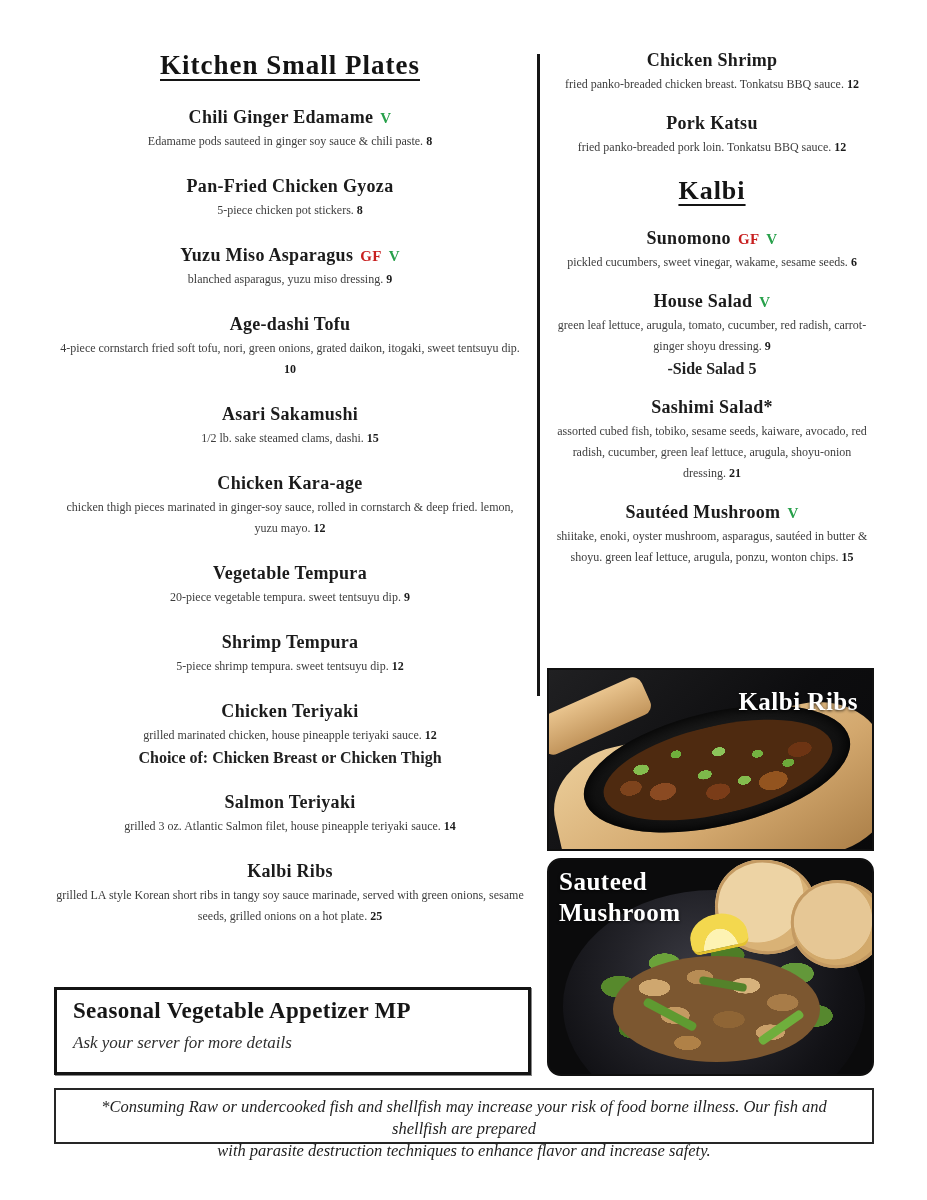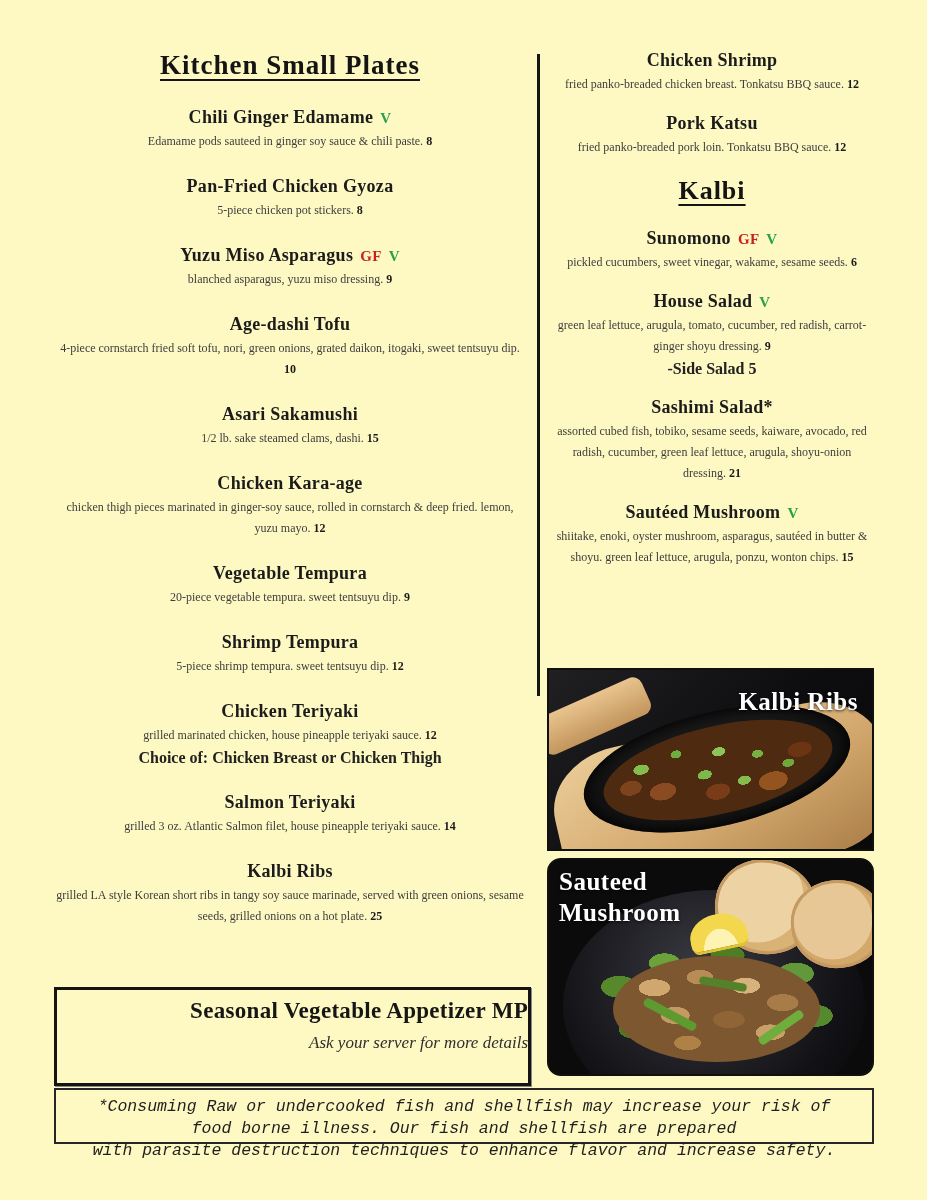--- a/index.html
+++ b/index.html
@@ -1,16 +1,16 @@
 <!DOCTYPE html>
 <html style="--tag-v: #27a04a; --tag-gf: #c81f1f;"><head>
 <meta charset="utf-8">
 <style>
   html,body{margin:0;padding:0;background:#e8e8e8;}
-  .page{position:relative;width:927px;height:1200px;background:#fef9c3;margin:0 auto;
+  .page{position:relative;width:927px;height:1200px;background:#ffffff;margin:0 auto;
         font-family:"Liberation Serif", serif;color:#1a1a1a;overflow:hidden;}
 
   
   .left-col{position:absolute;left:54px;top:50px;width:472px;text-align:center;}
   .right-col{position:absolute;left:551px;top:50px;width:322px;text-align:center;}
   .divider{position:absolute;left:537px;top:54px;width:3px;height:642px;background:#161616;}
 
   .menu-heading{font-size:27px;font-weight:bold;letter-spacing:1px;color:#141414;
     text-decoration:underline;text-decoration-thickness:2px;text-underline-offset:5px;
     margin:0 0 26px 0;}
@@ -92,26 +92,26 @@
     border-radius:50% 50% 8px 8px / 62% 62% 10px 10px;border-bottom:3px solid #e3c22f;
     background:radial-gradient(ellipse at 50% 110%,#fdf3b3 0 42%,#f3d84e 43% 100%);}
   .chip{border-radius:48% 52% 50% 50%;box-shadow:inset 0 0 0 3px #c49a62;
     background:radial-gradient(circle at 40% 40%,#edd3a4 0 55%,#d9b276 56% 100%);}
   .chip-1{left:166px;top:0px;width:102px;height:94px;transform:rotate(8deg);}
   .chip-2{left:242px;top:20px;width:94px;height:88px;transform:rotate(-6deg);
     background:radial-gradient(circle at 45% 45%,#e6c globalization,#d2a96b 56% 100%);
     background:radial-gradient(circle at 45% 45%,#e6c795 0 55%,#d2a96b 56% 100%);}
 
   
-  .seasonal-box{position:absolute;left:54px;top:987px;width:477px;height:99px;box-sizing:border-box;
-    border:3px solid #141414;text-align:right;box-shadow:1px 1px 0 #888;}
+  .seasonal-box{position:absolute;left:54px;top:987px;width:477px;height:88px;box-sizing:border-box;
+    border:3px solid #141414;text-align:left;box-shadow:1px 1px 0 #888;padding-left:16px;}
   .seasonal-title{font-size:23px;font-weight:bold;color:#161616;margin-top:8px;letter-spacing:.3px;}
   .seasonal-sub{font-size:17px;font-style:italic;color:#2e2e2e;margin-top:9px;}
   .disclaimer-box{position:absolute;left:54px;top:1088px;width:820px;height:56px;box-sizing:border-box;
-    border:2px solid #262626;text-align:center;padding:6px 18px 0 18px;font-family:Liberation Mono, monospace;}
+    border:2px solid #262626;text-align:center;padding:6px 18px 0 18px;}
   .disclaimer-line{font-size:16.5px;font-style:italic;color:#1f1f1f;line-height:22px;}
 </style>
 </head>
 <body>
 
 <div class="page">
 
   <div class="left-col">
     <div class="menu-heading">Kitchen Small Plates</div>
     <div id="left-items">

